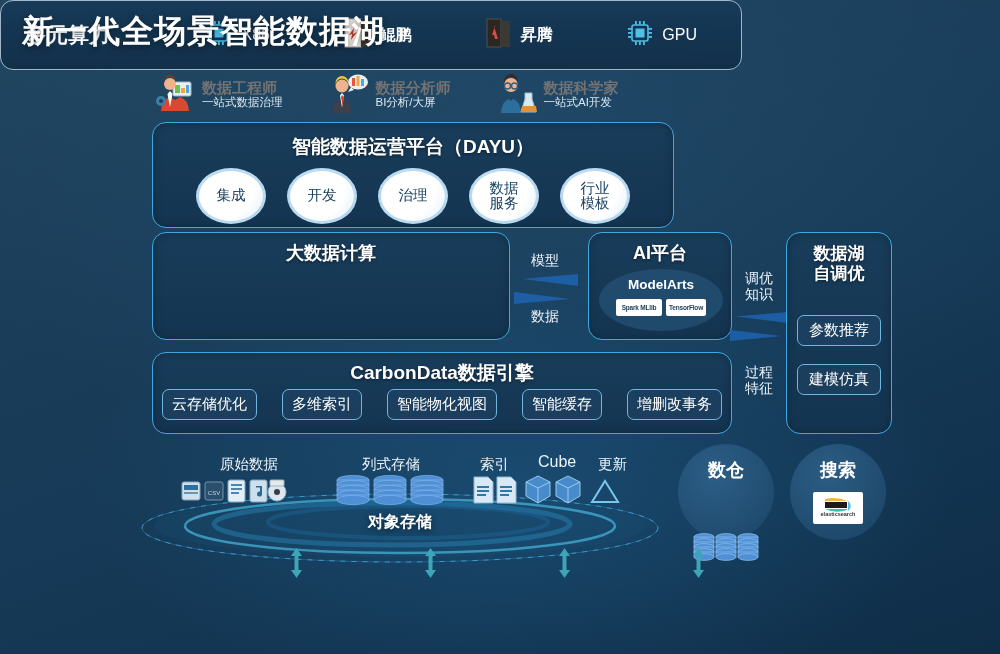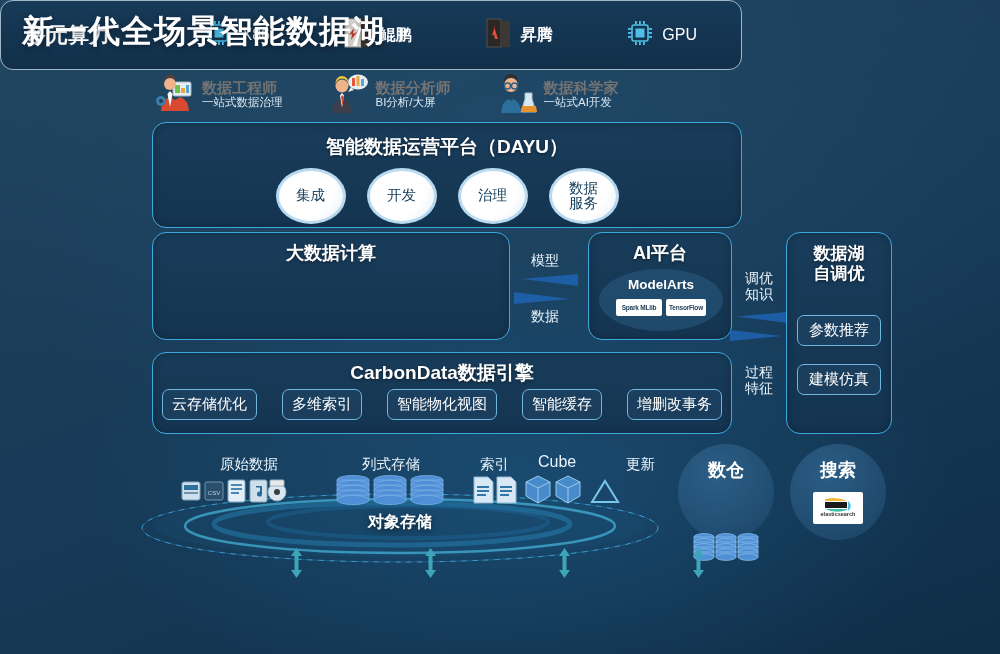--- a/index.html
+++ b/index.html
@@ -40,21 +40,21 @@
     border: 1.6px solid #3ea8e0;
     border-radius: 14px;
     background: linear-gradient(180deg, rgba(24,60,90,.95) 0%, rgba(20,52,80,.95) 100%);
     box-shadow: 0 0 10px rgba(0,0,0,.25) inset;
   }
   .panel-title {
     text-align: center; font-weight: bold; color: #fff;
     text-shadow: 0 1px 3px rgba(0,0,0,.5);
   }
   
-  #dayu { left: 152px; top: 122px; width: 590px; height: 106px; }
+  #dayu { left: 152px; top: 122px; width: 522px; height: 106px; }
   #dayu .panel-title { font-size: 19px; margin-top: 11px; }
   #dayu-circles {
     position: absolute; left: 0; right: 0; top: 45px;
     display: flex; justify-content: center; gap: 21px;
   }
   .bubble {
     width: 70px; height: 56px; border-radius: 50%;
     background: radial-gradient(circle at 35% 30%, #ffffff 60%, #e3eef7 100%);
     border: 3px solid rgba(132,190,230,.55);
     color: #16405f; font-size: 14.5px; font-weight: 500;
@@ -227,20 +227,24 @@
       <span></span>
     </div>
     <div class="bubble">
       <span>治理</span>
       <span></span>
     </div>
     <div class="bubble">
       <span>数据</span>
       <span>服务</span>
     </div>
+    <div class="bubble">
+      <span>行业</span>
+      <span>模板</span>
+    </div>
   </div>
 </div>
 
 <div class="panel" id="bigdata">
   <div class="panel-title">大数据计算</div>
 </div>
 
 <div class="flowlabel" style="left:524px; top:252px; width:42px;">模型</div>
 <div class="sidearrow" style="left:514px; top:272px;">
   <svg width="64" height="16" viewBox="0 0 64 16">
@@ -314,21 +318,21 @@
     <ellipse cx="280" cy="86" rx="215" ry="27" fill="none" stroke="#4fc3e8" stroke-width="2.5" opacity=".75"></ellipse>
     <ellipse cx="272" cy="84" rx="178" ry="21" fill="none" stroke="#2a93c8" stroke-width="5" opacity=".45"></ellipse>
     <ellipse cx="288" cy="82" rx="140" ry="16" fill="none" stroke="#1f6fa5" stroke-width="4" opacity=".4"></ellipse>
     <ellipse cx="280" cy="86" rx="246" ry="31" fill="rgba(26,86,130,.18)"></ellipse>
   </svg>
 
   <div class="stor-label" style="left:100px; top:15px;">原始数据</div>
   <div class="stor-label" style="left:242px; top:15px;">列式存储</div>
   <div class="stor-label" style="left:360px; top:15px;">索引</div>
   <div class="stor-label" style="left:418px; top:13px; font-size:16px;">Cube</div>
-  <div class="stor-label" style="left:478px; top:15px;margin-left:28px;">更新</div>
+  <div class="stor-label" style="left:478px; top:15px;">更新</div>
 
   <div style="position:absolute;left:60px;top:36px;">
     <svg width="120" height="30" viewBox="0 0 120 30">
       <rect x="2" y="6" width="18" height="18" rx="2" fill="#cfe0ec" stroke="#7fa6c0"></rect>
       <rect x="4" y="9" width="14" height="5" fill="#2e6f9e"></rect>
         <rect x="4" y="16" width="14" height="2" fill="#6f94ad"></rect>
       <rect x="25" y="6" width="18" height="18" rx="2" fill="#2a4f6d" stroke="#6f94ad"></rect>
       <text x="34" y="19" font-size="6" fill="#bcd6e8" text-anchor="middle" font-family="sans-serif">CSV</text>
       <rect x="48" y="4" width="17" height="22" rx="2" fill="#e3eef6" stroke="#7fa6c0"></rect>
       <rect x="51" y="8" width="11" height="2" fill="#4a87b5"></rect>

